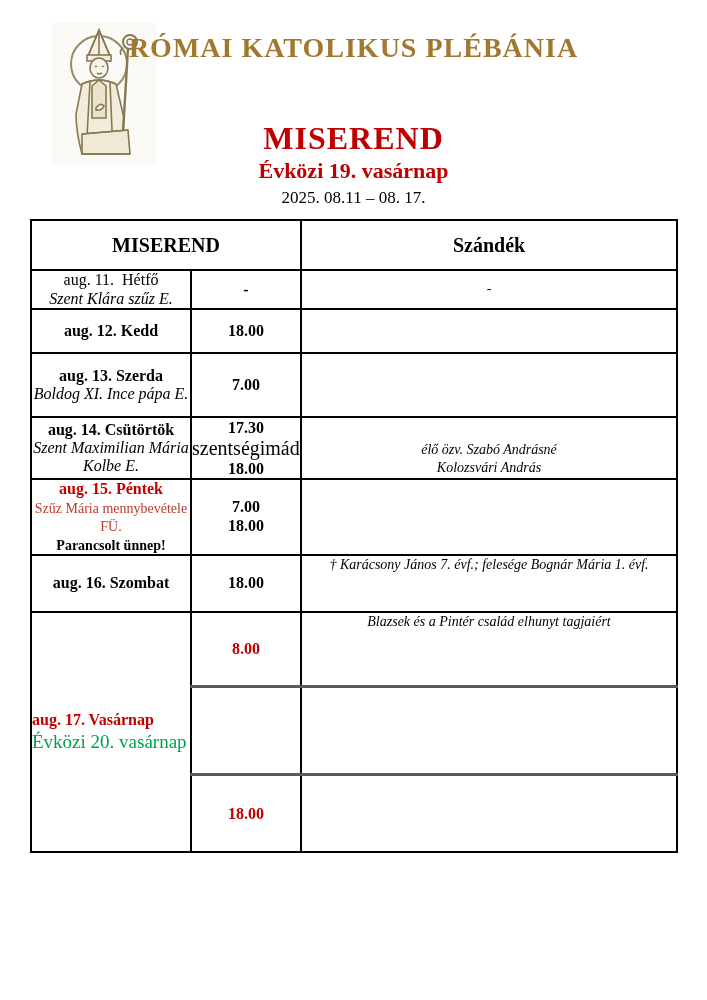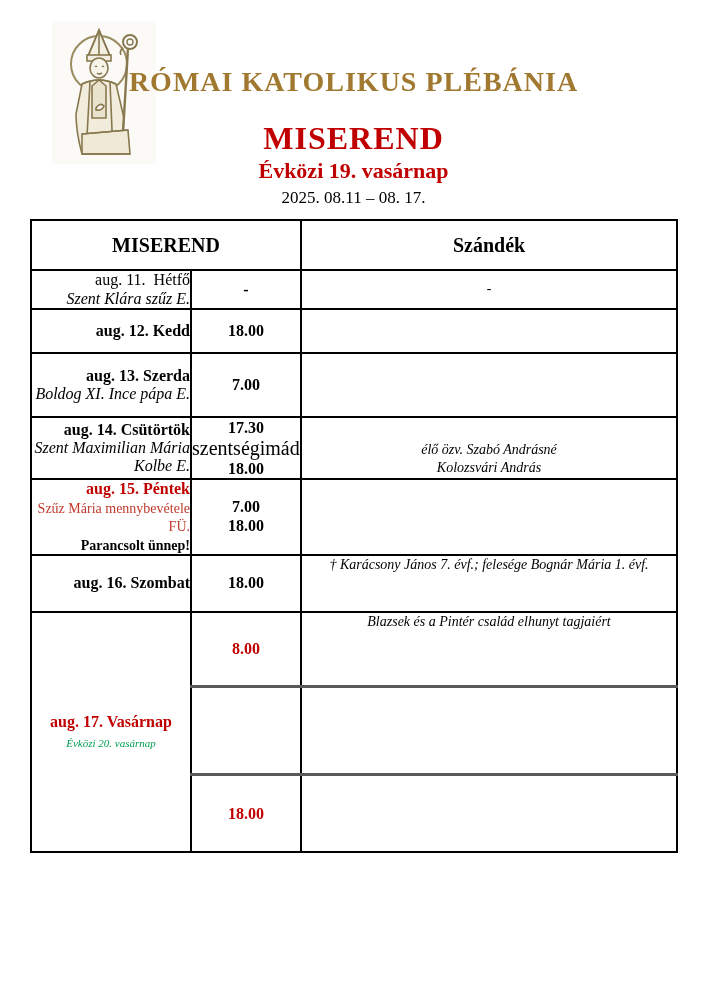--- a/index.html
+++ b/index.html
@@ -12,53 +12,53 @@
   }
   .page{position:absolute;left:0;top:0;width:707px;height:1000px;background:#fff;overflow:hidden;}
 
   
   .logo-box{
     position:absolute;left:52px;top:22px;width:104px;height:142px;
     background:#fbfaf7;
   }
   .logo-box svg{width:100%;height:100%;}
   .h-line{position:absolute;left:0;width:707px;text-align:center;line-height:1.05;}
-  .parish1{top:33px;font-size:28px;font-weight:bold;color:#a0782f;letter-spacing:1px;margin-top:34px;}
+  .parish1{top:33px;font-size:28px;font-weight:bold;color:#a0782f;letter-spacing:1px;}
   .parish2{top:68px;font-size:28px;font-weight:bold;color:#a0782f;letter-spacing:1px;}
   .miserend-title{top:122px;font-size:32px;font-weight:bold;color:#c00000;letter-spacing:1px;}
   .sunday-title{top:159px;font-size:22px;font-weight:bold;color:#c00000;}
   .date-range{top:189px;font-size:17px;color:#000;}
 
   
   .sched-wrap{position:absolute;left:30px;top:219px;}
   table.sched{
     border-collapse:collapse;table-layout:fixed;width:646px;
     font-family:"Liberation Serif","DejaVu Serif",serif;
   }
   table.sched td{border:2px solid #000;padding:0;vertical-align:middle;overflow:hidden;}
   tr.hdr td{height:48px;text-align:center;font-weight:bold;font-size:20px;}
-  td.daycell{text-align:right;font-size:16px;line-height:1.15;padding:2px 2px;}
+  td.daycell{text-align:center;font-size:16px;line-height:1.15;padding:2px 2px;}
   .dayname{font-weight:bold;white-space:pre-wrap;}
   .dayname.plain{font-weight:normal;}
   .feast{font-style:italic;font-size:16px;font-weight:normal;}
   .red{color:#c00000;}
   .red-lite{color:#c0392b;}
-  .green-it{color:#00a050;font-style:italic;font-size:11px;}
+  .green-it{color:#00a050;font-size:19px;}
   .blacknote{font-weight:bold;font-size:14px;color:#000;}
   td.timecell{text-align:center;font-weight:bold;font-size:16px;}
   td.timecell .tnote{font-weight:normal;font-size:20px;display:block;line-height:1.1;}
   td.timecell .t{display:block;line-height:1.2;}
   td.timecell.split{vertical-align:middle;}
   .split-inner{display:flex;flex-direction:column;justify-content:space-between;height:100%;box-sizing:border-box;padding:6px 0 8px 0;}
   td.intcell{font-style:italic;font-size:14px;text-align:center;padding:2px 6px;line-height:1.35;}
   td.intcell.topalign{vertical-align:top;}
   td.intcell.bottomalign{vertical-align:bottom;}
   td.intcell.centerdash{text-align:center;font-style:normal;}
   tr.graytop td{border-top:3px solid #595959;}
-  td.sunlabel{text-align:center;line-height:1.25;}
+  td.sunlabel{text-align:left;line-height:1.25;}
 </style>
 </head>
 <body>
 
 <div class="page">
 
   <div class="logo-box">
     <svg viewBox="0 0 104 142" xmlns="http://www.w3.org/2000/svg" fill="none" stroke="#87784f" stroke-width="1.6">
 
       <circle cx="47" cy="42" r="28" stroke="#9a8c5f" stroke-width="2"></circle>

